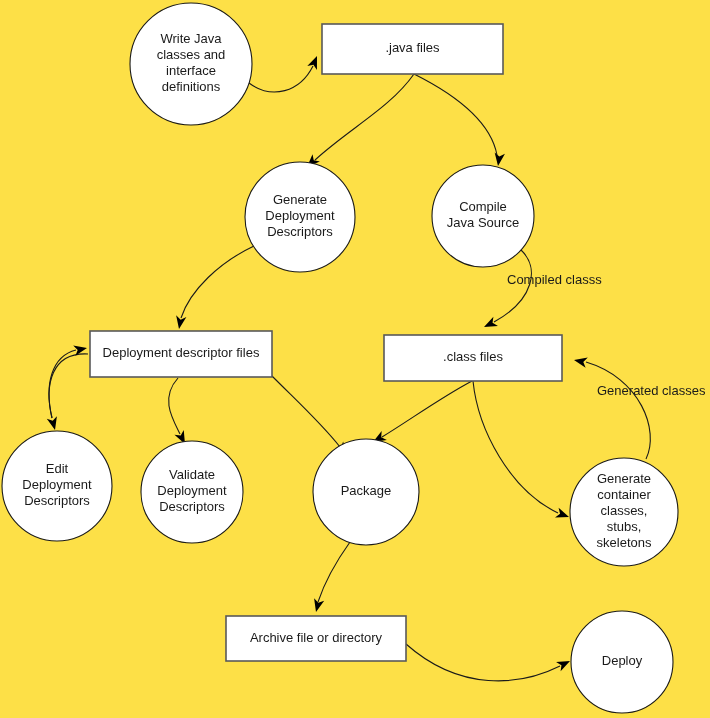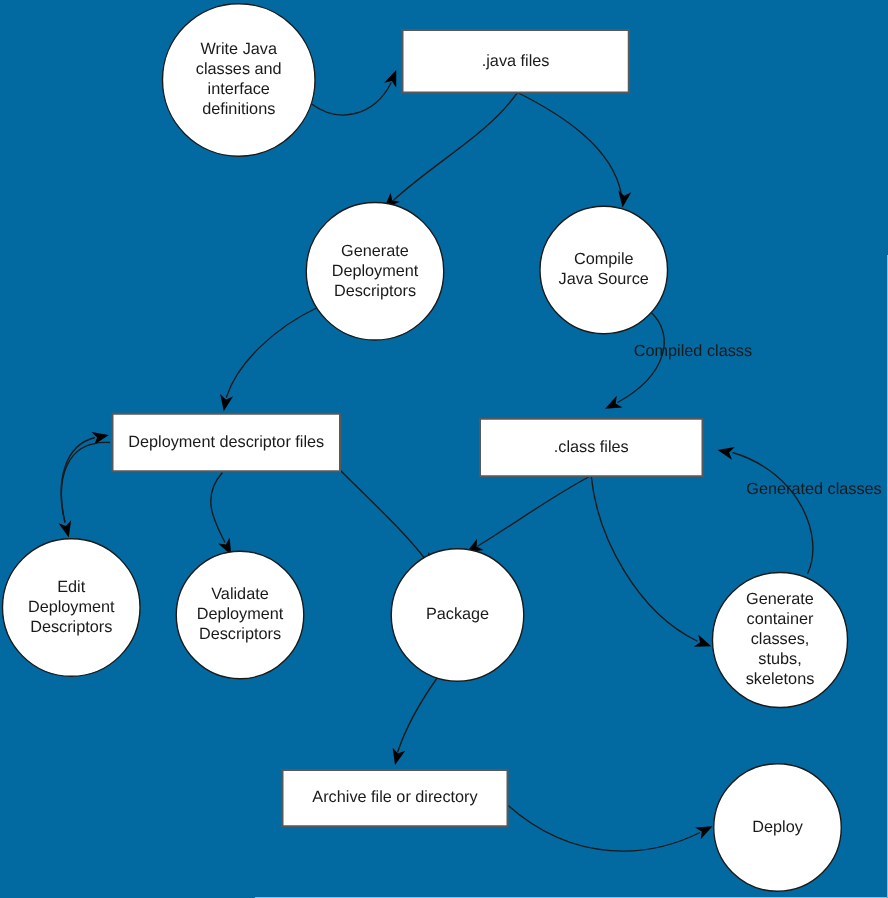--- a/index.html
+++ b/index.html
@@ -4,21 +4,21 @@
 <style>
   html, body {
     margin: 0;
     padding: 0;
     background: #ffffff;
   }
   #diagram-root {
     position: relative;
     width: 710px;
     height: 718px;
-    background: #0369a1;
+    background: #fde047;
     font-family: "Liberation Sans", sans-serif;
     overflow: hidden;
   }
   svg#flow {
     display: block;
     width: 710px;
     height: 718px;
   }
   .node-shape {
     fill: #ffffff;

